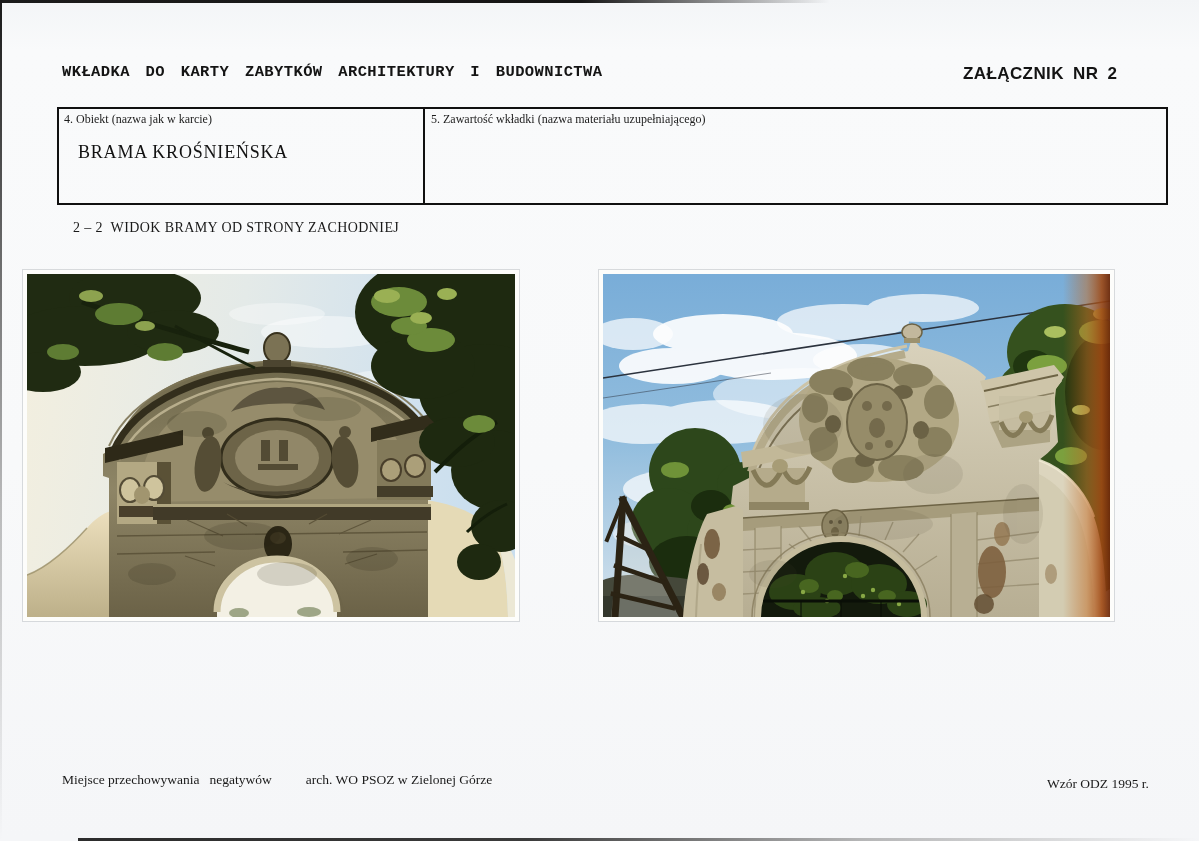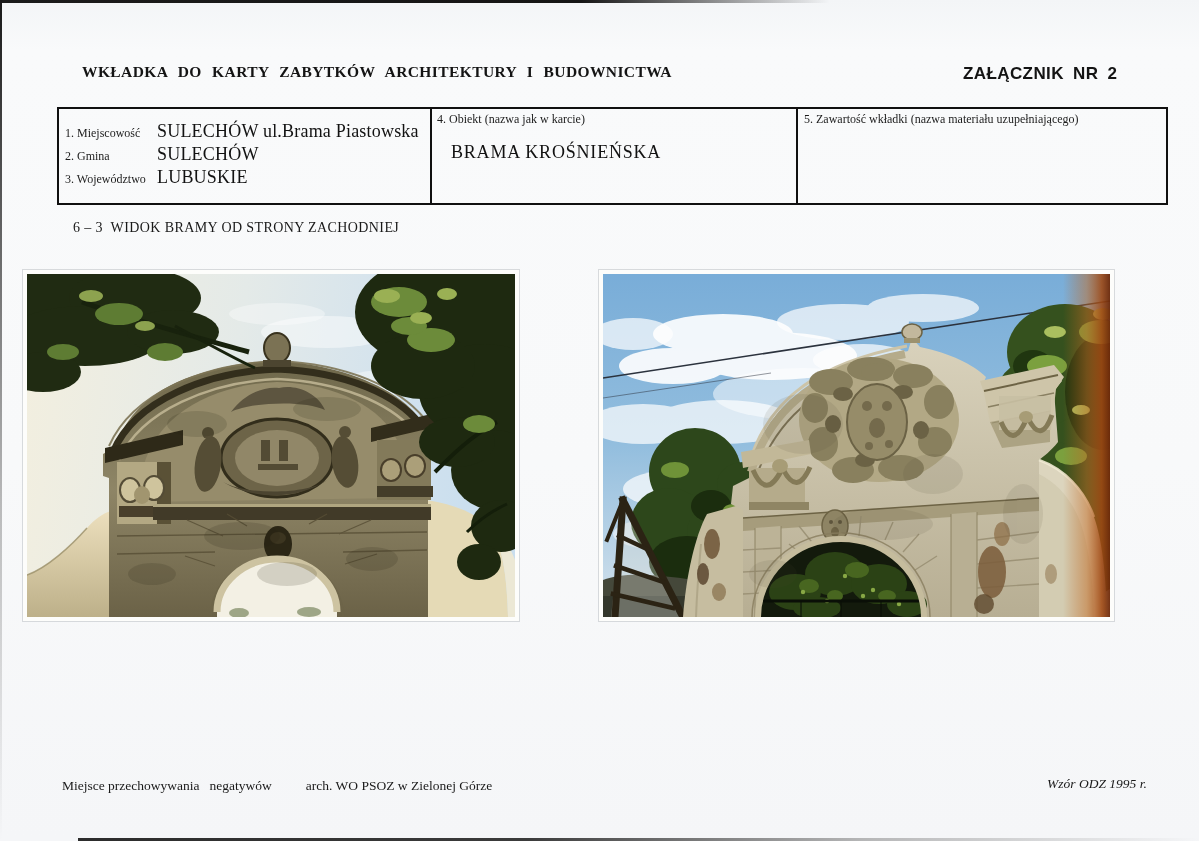--- a/index.html
+++ b/index.html
@@ -11,22 +11,22 @@
   
   .edge-top{position:absolute;left:0;top:0;width:830px;height:3px;
     background:linear-gradient(90deg,#1b1b1b 0%,#151515 70%,rgba(20,20,20,0) 100%);}
   .edge-left{position:absolute;left:0;top:0;width:2px;height:841px;
     background:linear-gradient(180deg,#191919,rgba(40,40,40,.3) 60%,rgba(40,40,40,0));}
   .edge-bottom{position:absolute;left:78px;bottom:0;width:1121px;height:3px;
     background:linear-gradient(90deg,#2c2c2c 0%,#3b3b3b 40%,rgba(130,130,130,.55) 70%,rgba(170,170,170,0) 100%);}
 
   .doc-title{
     position:absolute;left:62px;top:63px;
-    font-family:Liberation Serif, serif;font-weight:bold;font-size:15.5px;
-    letter-spacing:.4px;word-spacing:6px;color:#141414;white-space:pre;margin-left:20px;
+    font-family:Liberation Mono, monospace;font-weight:bold;font-size:15.5px;
+    letter-spacing:.4px;word-spacing:6px;color:#141414;white-space:pre;
   }
   .attachment{
     position:absolute;left:963px;top:64px;
     font-family:"Liberation Sans",sans-serif;font-weight:bold;font-size:17px;
     letter-spacing:.4px;word-spacing:4px;color:#141414;white-space:pre;
   }
 
   .form-table{
     position:absolute;left:57px;top:107px;width:1111px;height:98px;
     border:2px solid #101010;box-sizing:border-box;display:flex;background:transparent;
@@ -48,60 +48,46 @@
   }
 
   .photo{position:absolute;background:#fdfdfb;padding:4px;
     box-shadow:0 0 0 1px rgba(140,146,152,.30);}
   .photo svg{display:block;}
   .photo-left{left:23px;top:270px;}
   .photo-right{left:599px;top:270px;}
 
   .footer{position:absolute;left:62px;top:762px;font-size:13.5px;color:#1a1a1a;}
   .founder-name{font-size:15px;margin-left:12px;letter-spacing:.3px;}
-  .footer-line2{margin-top:16px;text-align:right;}
+  .footer-line2{margin-top:10px;text-align:right;}
   .storage-item{margin-left:10px;}
   .storage-value{margin-left:34px;}
-  .pattern-note{position:absolute;left:1047px;top:776px;font-size:13.5px;color:#1a1a1a;white-space:pre;font-style:italic;}
+  .pattern-note{position:absolute;left:1047px;top:776px;font-size:13.5px;color:#1a1a1a;white-space:pre;}
 </style>
 </head>
 <body>
 
 <div class="edge-top"></div>
 <div class="edge-left"></div>
 <div class="edge-bottom"></div>
 
 <div class="doc-title">WKŁADKA DO KARTY ZABYTKÓW ARCHITEKTURY I BUDOWNICTWA</div>
 <div class="attachment">ZAŁĄCZNIK NR 2</div>
 
 <div class="form-table">
-  <div class="cell cell-1">
-    <div class="frow">
-      <span class="flabel">1. Miejscowość</span>
-      <span class="fvalue">SULECHÓW ul.Brama Piastowska</span>
-    </div>
-    <div class="frow">
-      <span class="flabel">2. Gmina</span>
-      <span class="fvalue">SULECHÓW</span>
-    </div>
-    <div class="frow">
-      <span class="flabel">3. Województwo</span>
-      <span class="fvalue">LUBUSKIE</span>
-    </div>
-  </div>
   <div class="cell cell-2">
     <span class="flabel-top">4. Obiekt (nazwa jak w karcie)</span>
     <span class="fvalue">BRAMA KROŚNIEŃSKA</span>
   </div>
   <div class="cell cell-3">
     <span class="flabel-top">5. Zawartość wkładki (nazwa materiału uzupełniającego)</span>
   </div>
 </div>
 
-<div class="caption">6 – 3  WIDOK BRAMY OD STRONY ZACHODNIEJ</div>
+<div class="caption">2 – 2  WIDOK BRAMY OD STRONY ZACHODNIEJ</div>
 
 <div class="photo photo-left">
 <svg viewBox="0 0 488 343" width="488" height="343" xmlns="http://www.w3.org/2000/svg">
   <defs>
     <linearGradient id="p1sky" x1="0" y1="0" x2="1" y2="0.1">
       <stop offset="0" stop-color="#f3efdf"></stop>
           <stop offset="0.45" stop-color="#e4eae8"></stop>
       <stop offset="0.8" stop-color="#d2e2ee"></stop>
           <stop offset="1" stop-color="#c9deee"></stop>
     </linearGradient>

